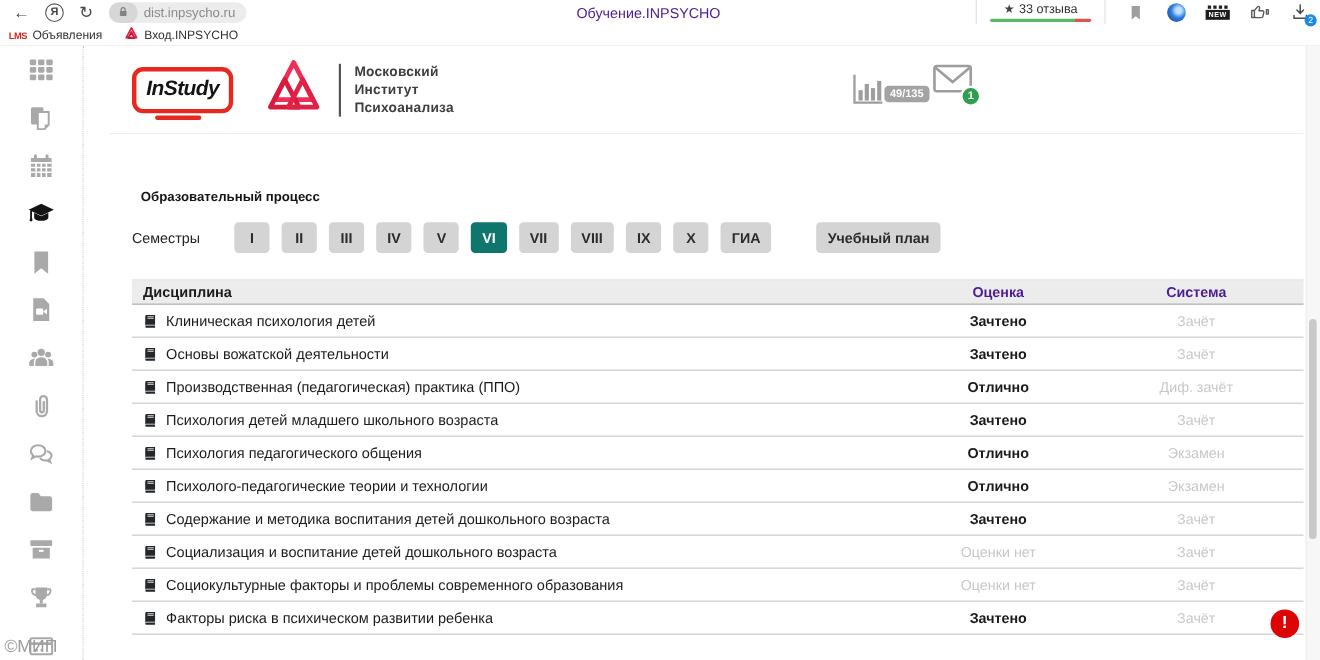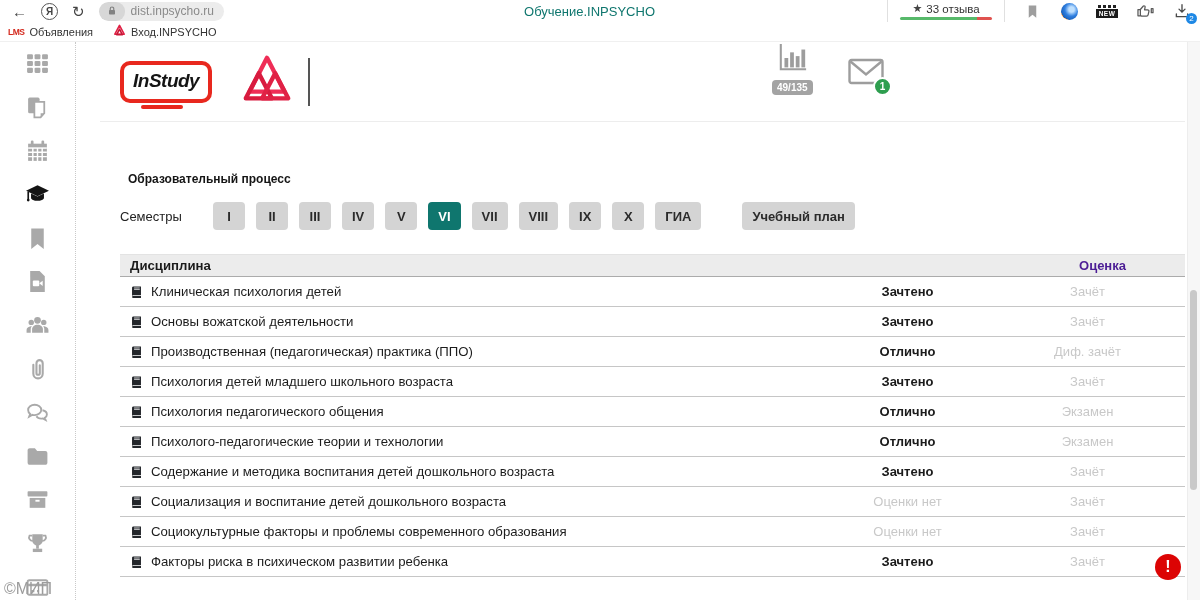--- a/index.html
+++ b/index.html
@@ -11,21 +11,21 @@
   .chrome-left { display:flex; align-items:center; gap:14px; padding-left:12px; }
   .nav-glyph { font-size:15px; color:#444; line-height:1; cursor:default; }
   .ya-circle { width:17px; height:17px; border:1.4px solid #555; border-radius:50%;
     display:flex; align-items:center; justify-content:center; font-size:10px; color:#444; font-weight:600;}
   .url-pill { display:flex; align-items:center; background:#ececec; border-radius:10px;
     height:19px; padding-right:10px; overflow:hidden; }
   .lock-chip { background:#d7d7d7; border-radius:9px; height:19px; width:26px;
     display:flex; align-items:center; justify-content:center; }
   .url-text { font-size:12px; color:#8a8a8a; padding-left:6px; }
   .chrome-title { position:absolute; left:50%; top:4px; transform:translateX(-58%);
-    font-size:13px; color:#0f766e; }
+    font-size:13px; color:#4c1d95; }
   .chrome-right { position:absolute; right:8px; top:0; height:22px; display:flex; align-items:center; gap:17px; }
   .reviews { display:flex; flex-direction:column; align-items:center; padding:0 12px;
     border-left:1px solid #e0e0e0; border-right:1px solid #e0e0e0; height:22px; justify-content:center;}
   .reviews-row { display:flex; align-items:center; gap:4px; font-size:11.5px; color:#333; }
   .star { color:#444; font-size:11px; }
   .reviews-bar { width:92px; height:3px; margin-top:2px; border-radius:2px;
     background:linear-gradient(to right, #57b96a 0 84%, #e0524f 84% 100%); }
   .ext-icon { position:relative; width:20px; height:20px; display:flex; align-items:center; justify-content:center; }
   .globe-circle { width:17px; height:17px; border-radius:50%;
     background:radial-gradient(circle at 62% 38%, #bfe0ff 0 18%, #2f7fe0 45%, #1b5fb8 72%, #f2861d 73%); }
@@ -59,21 +59,21 @@
   
   .site-header { position:relative; height:80px; border-bottom:1px solid #ededed;
     display:flex; align-items:center; padding-left:20px; }
   .instudy { position:relative; border:4px solid #e8281e; border-radius:10px;
     padding:5px 9px 7px; font-weight:800; font-style:italic; font-size:19px; color:#141414; letter-spacing:-0.5px;}
   .instudy::after { content:""; position:absolute; left:20%; bottom:-10px; width:50%;
     height:4px; background:#e8281e; border-radius:2px; }
   .tri-logo { margin-left:28px; }
   .inst-divider { width:2px; height:48px; background:#555; margin:0 12px 0 14px; }
   .inst-name { font-size:12.5px; font-weight:700; color:#3e3e3e; line-height:1.3; letter-spacing:.2px;}
-  .hdr-stats { position:absolute; left:672px; top:0; display:flex; flex-direction:column; align-items:center; }
+  .hdr-stats { position:absolute; left:672px; top:24px; display:flex; flex-direction:row; align-items:center; }
   .stats-badge { margin-top:2px; background:#a3a3a3; color:#fff; font-size:10px; font-weight:700;
     padding:2px 5px; border-radius:4px; }
   .hdr-mail { position:absolute; left:748px; top:16px; }
   .mail-badge { position:absolute; right:-8px; bottom:-7px; width:19px; height:19px; border-radius:50%;
     background:#2e9e4f; border:2px solid #fff; color:#fff; font-size:10px; font-weight:700;
     display:flex; align-items:center; justify-content:center; }
 
   
   .heading { margin:50px 0 0 28px; font-size:12px; font-weight:700; color:#151515; }
   .sem-row { display:flex; align-items:center; margin:16px 0 0 20px; }
@@ -295,20 +295,25 @@
     <div class="site-header">
       <div class="instudy">InStudy</div>
       <span class="tri-logo">
         <svg width="54" height="56" viewBox="0 0 56 56" fill="none" stroke-width="4.5" stroke-linejoin="round">
           <path stroke="#ef2d56" d="M28 5 46 40H10Z"></path>
           <path stroke="#d81b3f" d="M19.5 21 33 47H6Z"></path>
           <path stroke="#e02145" d="M36.5 21 50 47H23Z"></path>
         </svg>
       </span>
       <span class="inst-divider"></span>
+      <div class="inst-name">
+        <div>Московский</div>
+        <div>Институт</div>
+        <div>Психоанализа</div>
+      </div>
       <div class="hdr-stats">
         <span>
           <svg width="32" height="32" viewBox="0 0 34 34" fill="#9d9d9d">
               <path d="M4 2v28h28v-2.2H6.2V2Z"></path>
               <rect x="9" y="17" width="4" height="10"></rect>
               <rect x="15" y="11" width="4" height="16"></rect>
               <rect x="21" y="15" width="4" height="12"></rect>
               <rect x="27" y="8" width="4" height="19"></rect>
             </svg>
         </span>
@@ -342,20 +347,21 @@
           <button class="sem-btn">X</button>
           <button class="sem-btn">ГИА</button>
           <button class="sem-btn plan">Учебный план</button>
         </div>
     </div>
 
     <div class="table">
       <div class="trow head">
         <div class="c-disc">Дисциплина</div>
         <div class="c-grade">Оценка</div>
+        <div class="c-sys">Система</div>
       </div>
       <div id="tbody">
   <div class="trow">
     <div class="c-disc">
       <span class="book">
         <svg viewBox="0 0 16 16" fill="#23262b">
                   <path d="M4.2 1.2C3.2 1.2 2.5 1.9 2.5 2.9v10.6c0-.9.9-1.5 1.8-1.5h9.2V1.2Z"></path>
                   <path d="M4.3 12.9c-1 0-1.8.6-1.8 1.2s.8 1.2 1.8 1.2h9.2v-2.4Z"></path>
                   <path d="M5 3h7M5 4.8h7" stroke="#fff" stroke-width=".9"></path>
                 </svg>

